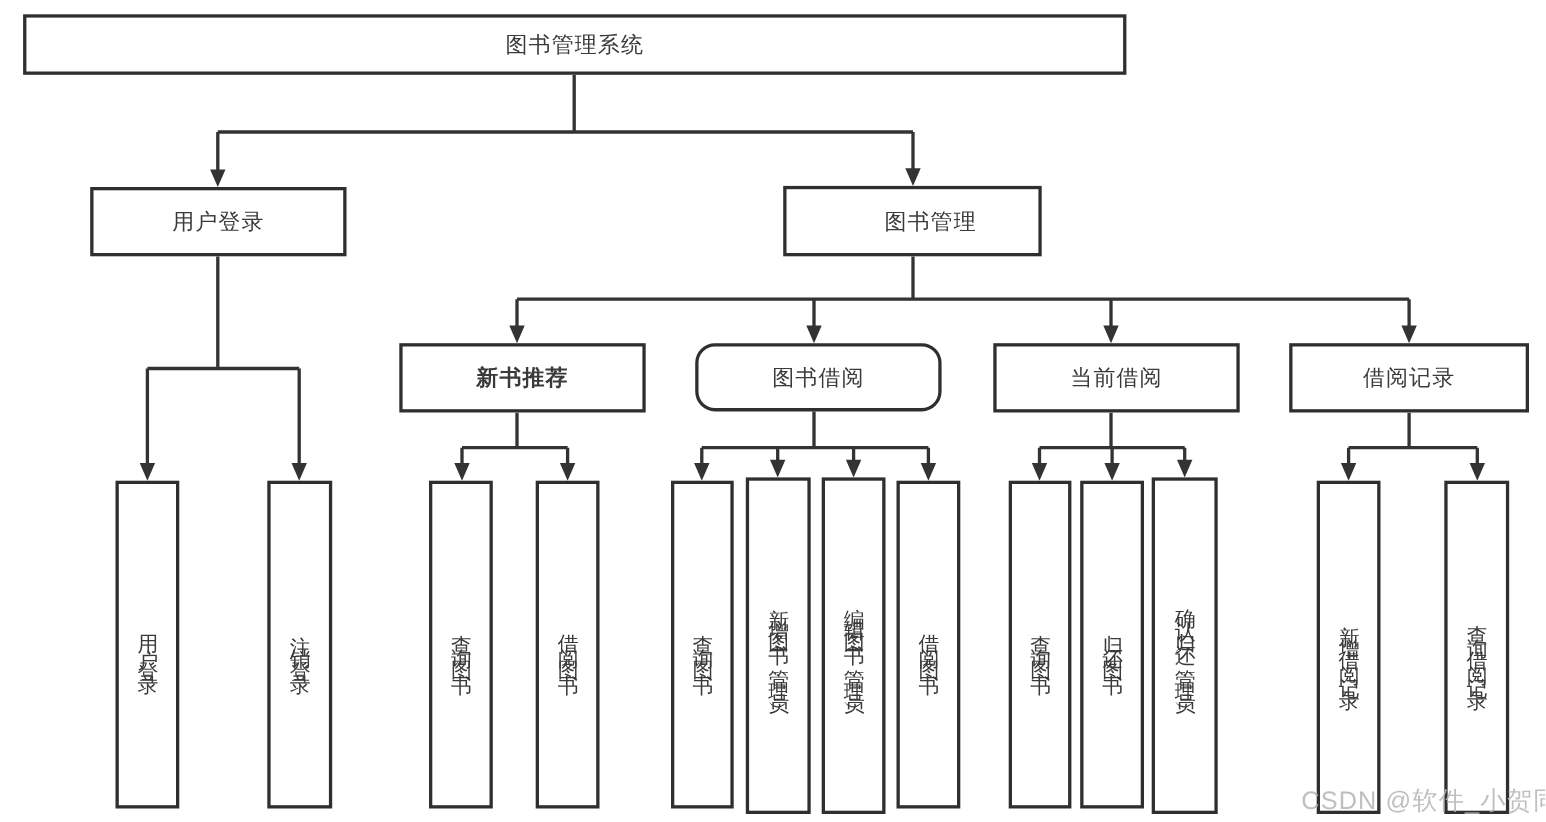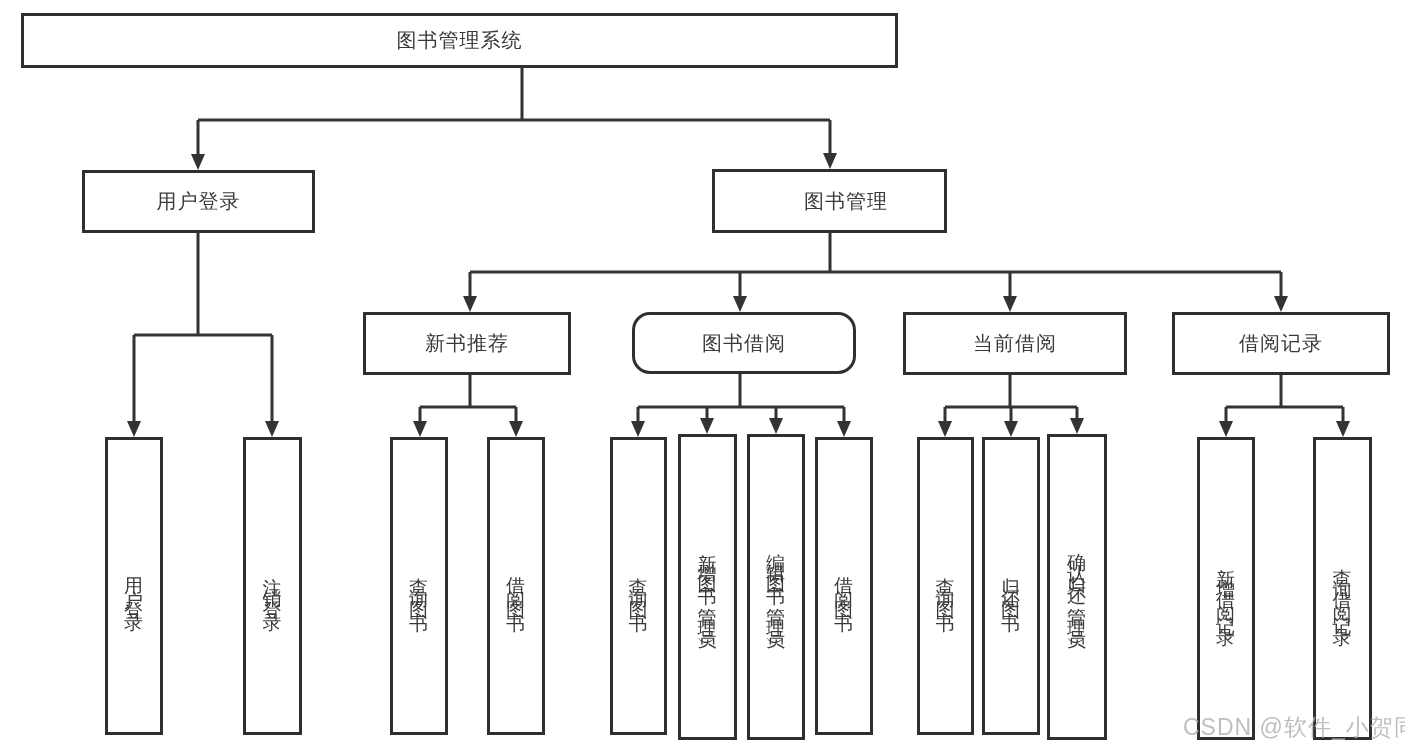--- a/index.html
+++ b/index.html
@@ -79,32 +79,32 @@
              M1003 296 L1017 296 L1010 312 Z M1274 296 L1288 296 L1281 312 Z
              M127 421 L141 421 L134 437 Z M265 421 L279 421 L272 437 Z
              M413 421 L427 421 L420 437 Z M509 421 L523 421 L516 437 Z
              M631 421 L645 421 L638 437 Z M700 418 L714 418 L707 434 Z
              M769 418 L783 418 L776 434 Z M837 421 L851 421 L844 437 Z
              M938 421 L952 421 L945 437 Z M1004 421 L1018 421 L1011 437 Z
              M1070 418 L1084 418 L1077 434 Z M1219 421 L1233 421 L1226 437 Z
              M1336 421 L1350 421 L1343 437 Z" fill="#333333" stroke="none"></path>
   </svg>
 
-  <div class="hbox" style="left:21px; top:13px; width:877px; height:55px;font-family:Liberation Mono, monospace;">
+  <div class="hbox" style="left:21px; top:13px; width:1003px; height:55px;font-family:Liberation Mono, monospace;">
     <span>图书管理系统</span>
   </div>
 
   <div class="hbox" style="left:82px; top:170px; width:233px; height:63px;">
     <span>用户登录</span>
   </div>
   <div class="hbox" style="left:712px; top:169px; width:235px; height:64px;padding-left:33px;">
     <span>图书管理</span>
   </div>
 
-  <div class="hbox" style="left:363px; top:312px; width:208px; height:63px;">
+  <div class="hbox" style="left:363px; top:312px; width:224px; height:63px;font-weight:bold;">
     <span>新书推荐</span>
   </div>
   <div class="hbox" style="left:632px; top:312px; width:224px; height:62px;border-radius:18px;">
     <span>图书借阅</span>
   </div>
   <div class="hbox" style="left:1172px; top:312px; width:218px; height:63px;">
     <span>借阅记录</span>
   </div>
   <div class="hbox" style="left:903px; top:312px; width:224px; height:63px;">
     <span>当前借阅</span>

